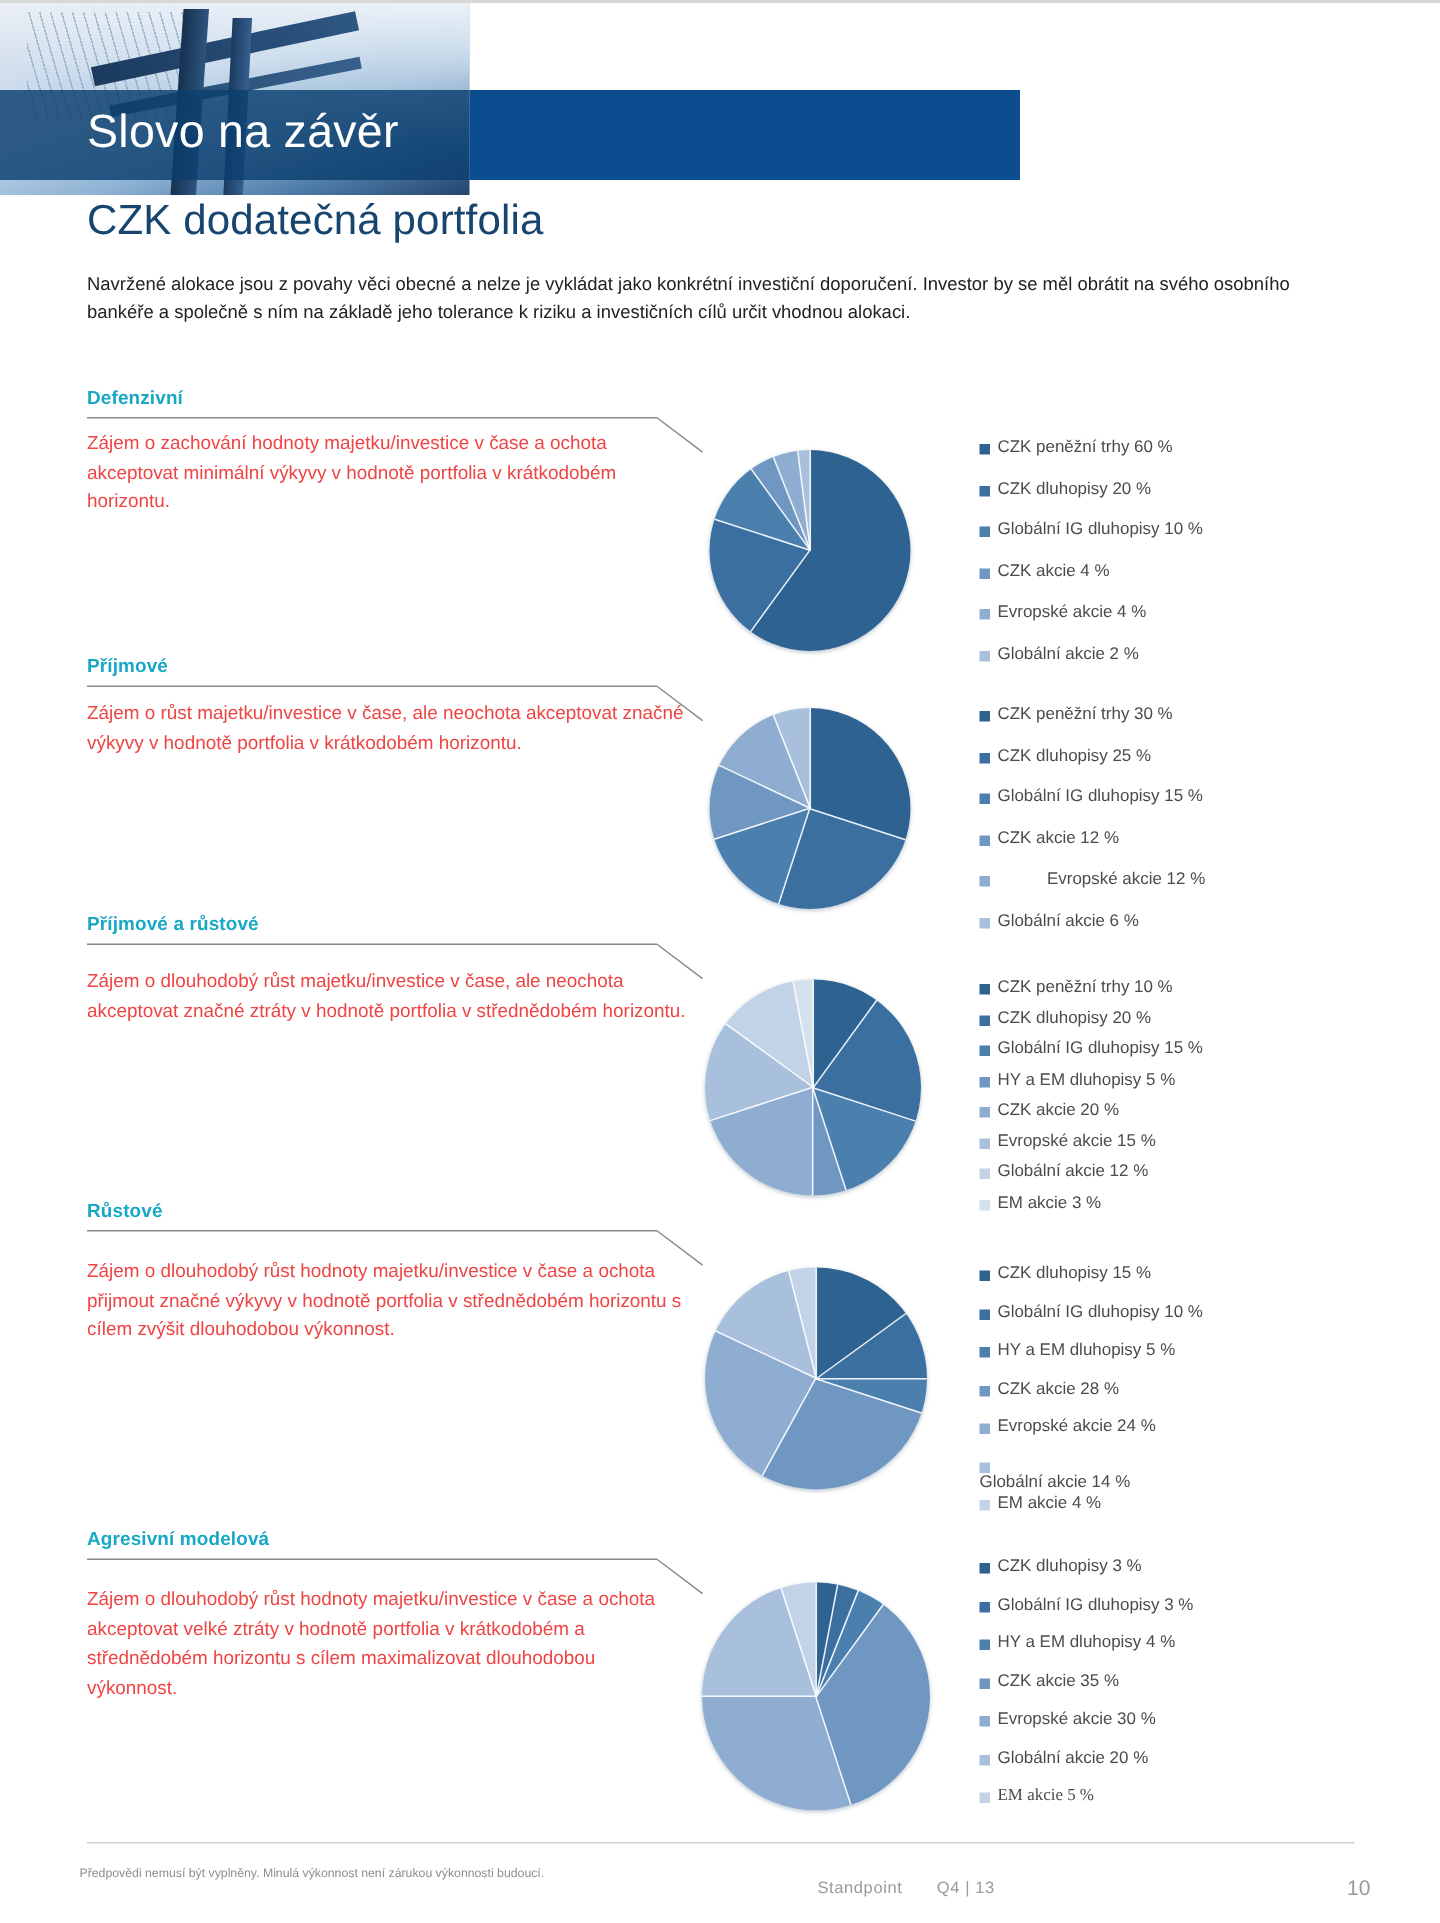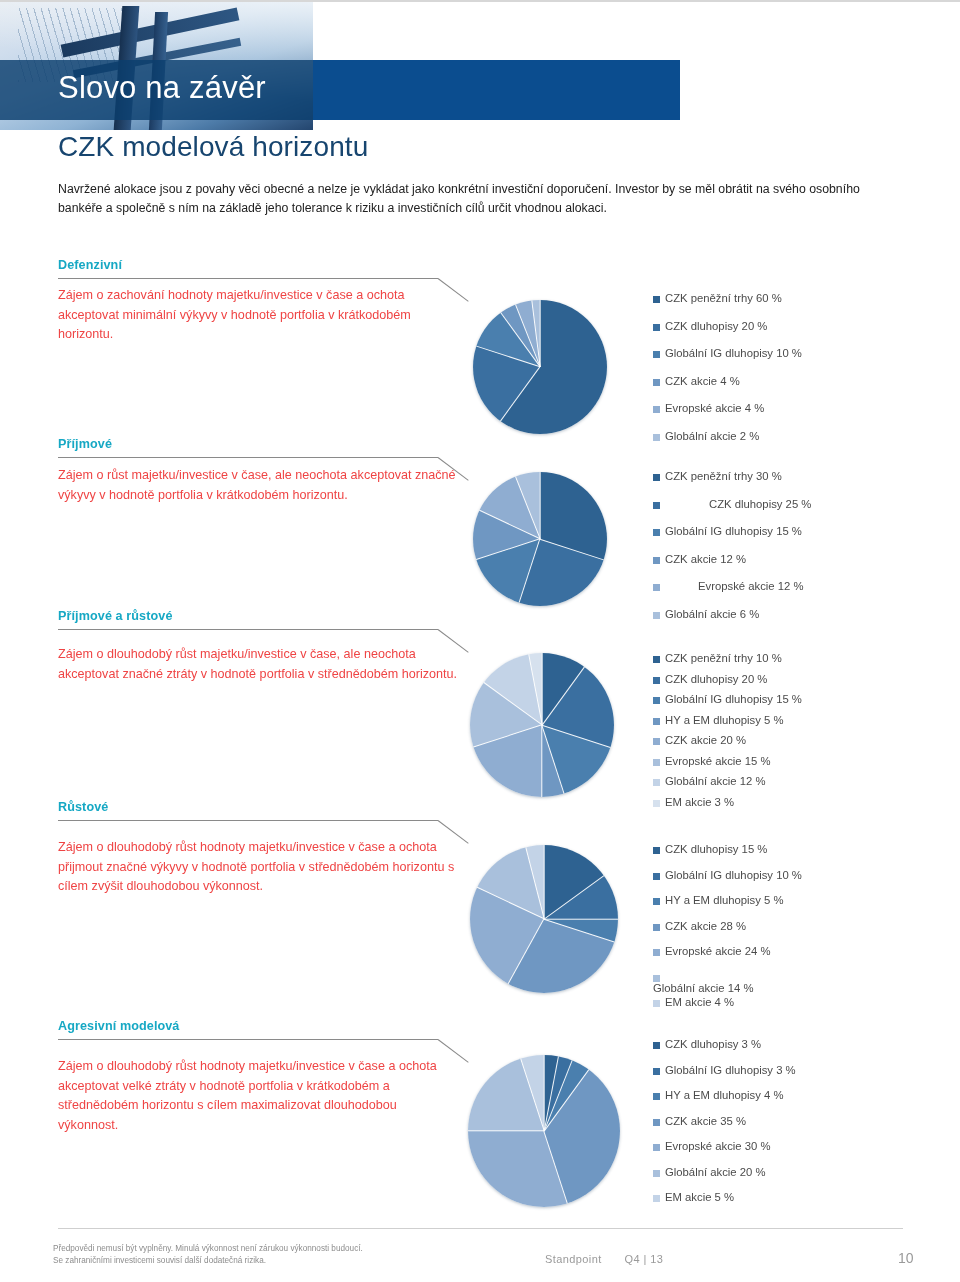--- a/index.html
+++ b/index.html
@@ -78,21 +78,21 @@
       <div class="deck"></div>
       <div class="deck2"></div>
       <div class="pylon p1"></div>
       <div class="pylon p2"></div>
     </div>
     <div class="hero-band overphoto" style="left:0;width:313px;"></div>
     <div class="hero-band" style="left:313px;width:367px;"></div>
   </div>
   <div class="hero-title">Slovo na závěr</div>
 
-  <div class="doc-title">CZK modelová horizontu</div>
+  <div class="doc-title">CZK dodatečná portfolia</div>
 
   <div class="intro">Navržené alokace jsou z povahy věci obecné a nelze je vykládat jako konkrétní investiční doporučení. Investor by se měl obrátit na svého osobního bankéře a společně s ním na základě jeho tolerance k riziku a investičních cílů určit vhodnou alokaci.</div>
 
   <div id="sections-root">
       <div class="section sec-head" style="top: 258px;">Defenzivní</div>
       <div class="section" style="top: 278px; height: 40px;">
         <div class="sec-rule" style="top: 0px;"></div>
         <div class="leader" style="left: 380px; top: 0px; width: 38px; transform: rotate(37deg);"></div>
       </div>
       <div class="section sec-body" style="top: 286px; width: 400px;">Zájem o zachování hodnoty majetku/investice v čase a ochota akceptovat minimální výkyvy v hodnotě portfolia v krátkodobém horizontu.</div>
@@ -146,21 +146,21 @@
           <div style="position: absolute; left: 50%; top: 50%; width: 1.4px; height: 67px; background: rgba(255, 255, 255, 0.92); transform-origin: center top; transform: translate(-50%, 0px) rotate(475.2deg);"></div>
           <div style="position: absolute; left: 50%; top: 50%; width: 1.4px; height: 67px; background: rgba(255, 255, 255, 0.92); transform-origin: center top; transform: translate(-50%, 0px) rotate(518.4deg);"></div>
           <div style="position: absolute; left: 50%; top: 50%; width: 1.4px; height: 67px; background: rgba(255, 255, 255, 0.92); transform-origin: center top; transform: translate(-50%, 0px) rotate(540deg);"></div>
         </div>
       </div>
       <div class="legend" style="left: 653px; top: 470px;">
         <div class="lg-item" style="height: 27.5px;">
           <span class="sw" style="background: rgb(46, 98, 145);"></span>
           <span class="lg-text">CZK peněžní trhy 30 %</span>
         </div>
-        <div class="lg-item" style="height: 27.5px; gap: 44px;">
+        <div class="lg-item" style="height: 27.5px;">
           <span class="sw" style="background: rgb(58, 111, 160);"></span>
           <span class="lg-text">CZK dluhopisy 25 %</span>
         </div>
         <div class="lg-item" style="height: 27.5px;">
           <span class="sw" style="background: rgb(74, 127, 174);"></span>
           <span class="lg-text">Globální IG dluhopisy 15 %</span>
         </div>
         <div class="lg-item" style="height: 27.5px;">
           <span class="sw" style="background: rgb(111, 151, 194);"></span>
           <span class="lg-text">CZK akcie 12 %</span>
@@ -308,31 +308,30 @@
           <span class="lg-text">CZK akcie 35 %</span>
         </div>
         <div class="lg-item" style="height: 25.5px;">
           <span class="sw" style="background: rgb(143, 173, 209);"></span>
           <span class="lg-text">Evropské akcie 30 %</span>
         </div>
         <div class="lg-item" style="height: 25.5px;">
           <span class="sw" style="background: rgb(169, 192, 220);"></span>
           <span class="lg-text">Globální akcie 20 %</span>
         </div>
-        <div class="lg-item" style="height: 25.5px;">
+        <div class="lg-item" style="height: 25.5px; font-family: Liberation Serif, serif;">
           <span class="sw" style="background: rgb(195, 211, 231);"></span>
           <span class="lg-text">EM akcie 5 %</span>
         </div>
       </div>
     </div>
 
   <div class="foot-rule"></div>
   <div class="foot-note">
     <div>Předpovědi nemusí být vyplněny. Minulá výkonnost není zárukou výkonnosti budoucí.</div>
-    <div>Se zahraničními investicemi souvisí další dodatečná rizika.</div>
   </div>
   <div class="foot-mid">
     <span>Standpoint</span>
     <span style="display:inline-block;width:16px;"></span>
     <span>Q4 | 13</span>
   </div>
   <div class="foot-pg">10</div>
 
 </div>
 

